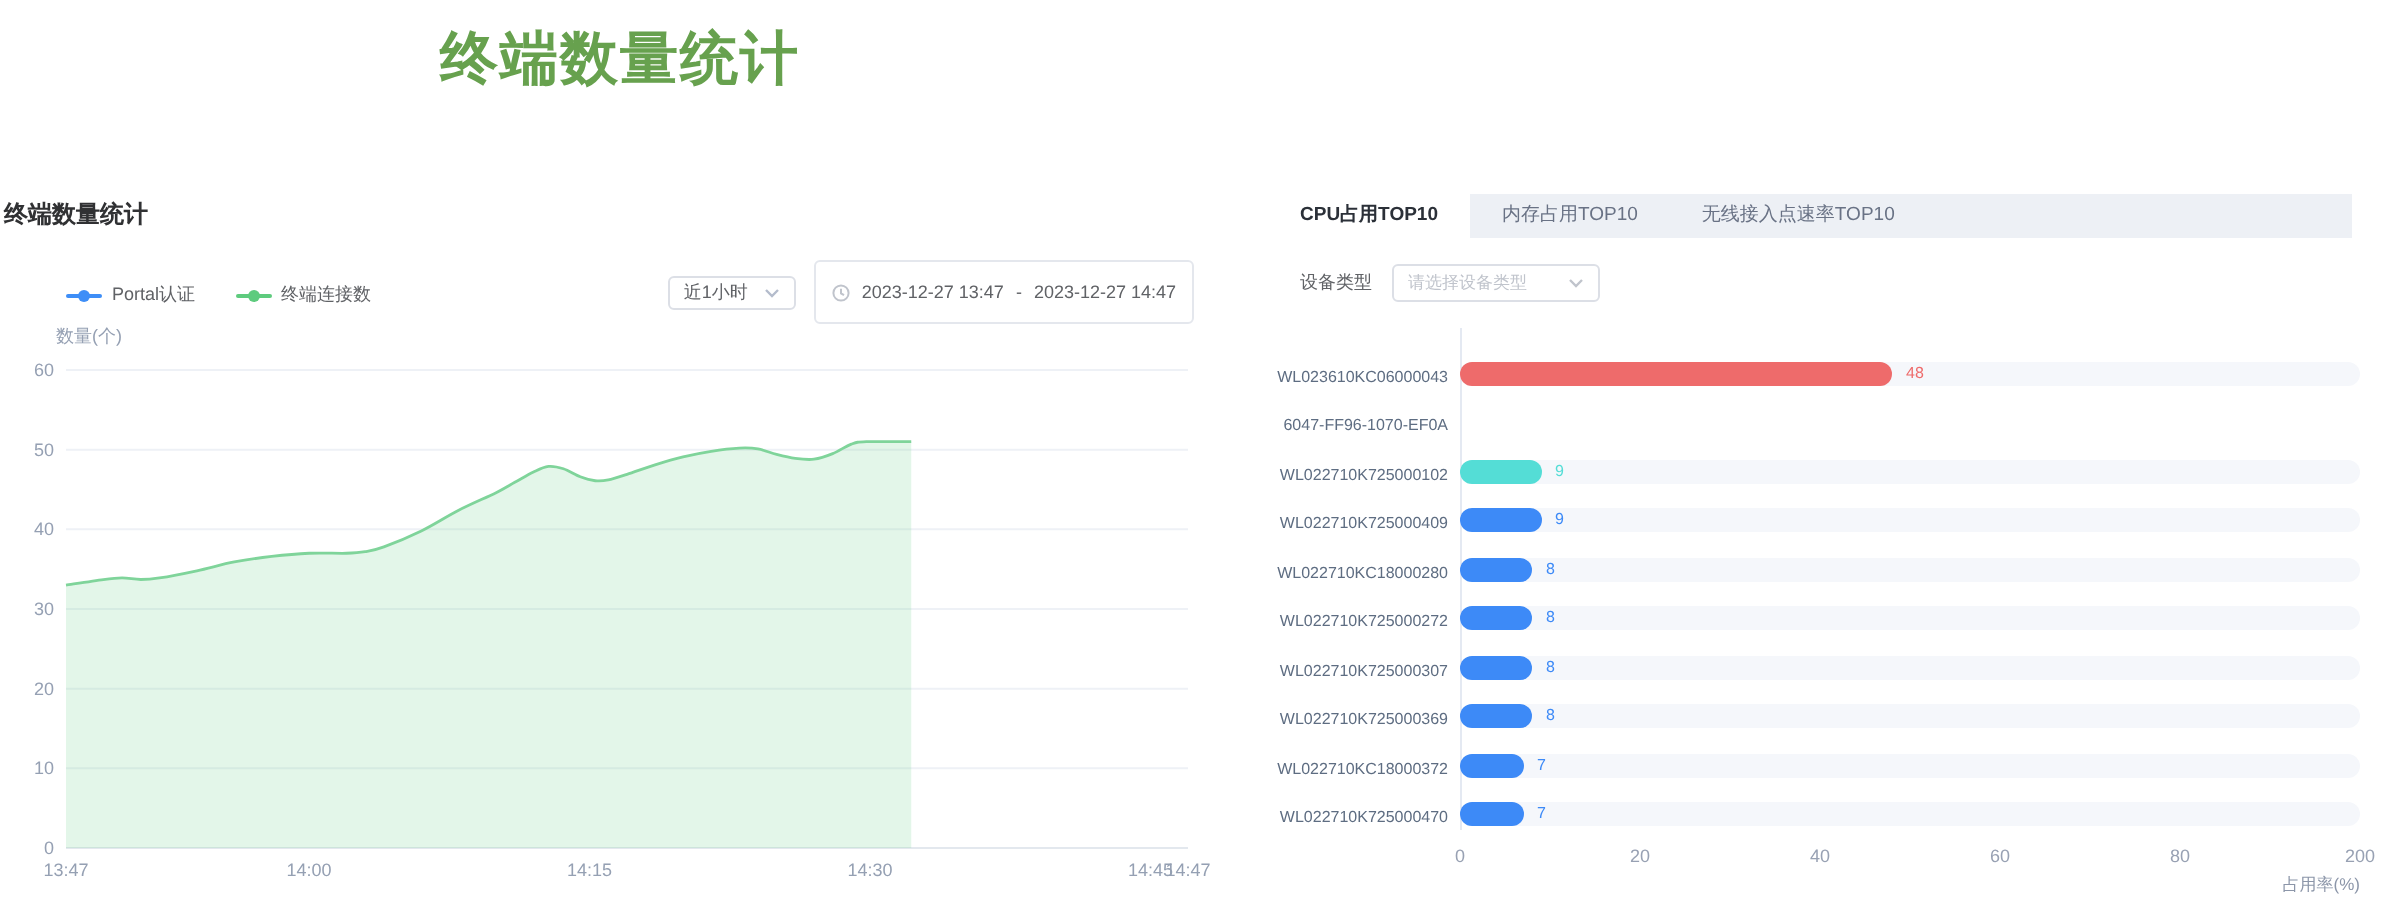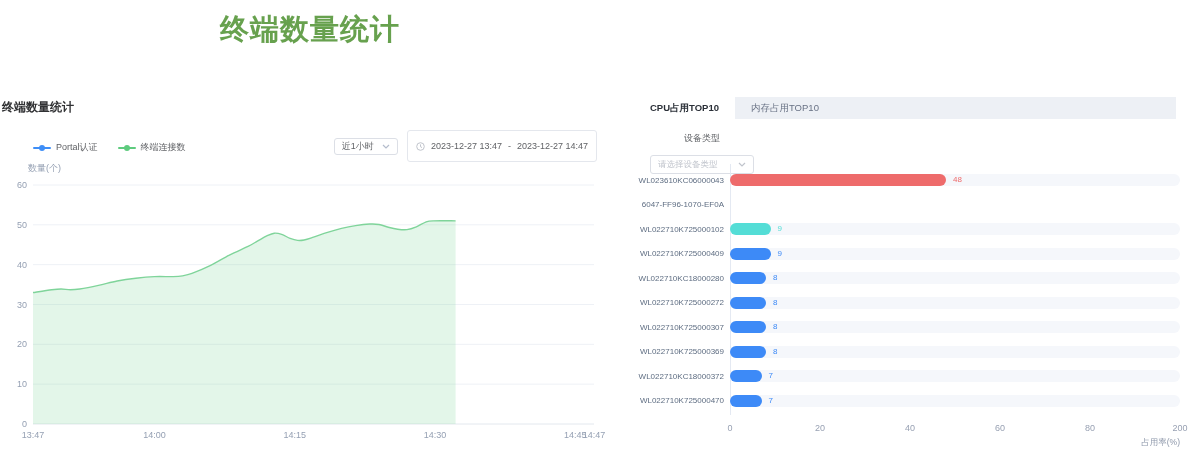--- a/index.html
+++ b/index.html
@@ -33,29 +33,29 @@
   .lline { position:absolute; left:0; right:0; top:4px; height:2px; border-radius:1px; }
   .ldot  { position:absolute; left:6px; top:2px; width:6px; height:6px; border-radius:50%; }
 
   .y-name { position:absolute; top:162px; left:28px; font-size:9px; color:#95a0b3; }
   #line-chart { position:absolute; top:160px; left:0; width:620px; height:296px; }
 
   .tabs { position:absolute; top:97px; left:2px; right:12px; height:22px; background:#edf0f5; display:flex; }
   .tab { padding:0 16px; line-height:22px; font-size:9.5px; color:#697285; cursor:pointer; white-space:nowrap; }
   .tab.active { background:#fff; color:#2b3038; font-weight:bold; }
 
-  .filter-row { position:absolute; top:132px; left:18px; display:flex; align-items:center; gap:10px;flex-direction:column; }
+  .filter-row { position:absolute; top:132px; left:18px; display:flex; align-items:center; gap:10px; }
   .filter-label { font-size:9px; color:#606266; }
   .device-select { width:104px; height:19px; justify-content:space-between; }
   .device-select .placeholder { font-size:8.5px; color:#c0c4cc; }
 
   #bar-chart { position:absolute; top:168px; left:0; width:548px; }
   .rows { position:relative; }
   .zero-line { position:absolute; left:98px; top:-4px; bottom:-2px; width:1px; background:#e4e9f2; }
-  .bar-row { display:flex; align-items:center; height:24.5px; position:relative; }
+  .bar-row { display:flex; align-items:flex-end; height:24.5px; position:relative; }
   .device-label { width:98px; padding-right:6px; text-align:right; font-size:8px; color:#5e6d82; white-space:nowrap; }
   .bar-track { position:relative; flex:1; height:12px; background:#f5f7fb; border-radius:6px; }
   .bar { position:absolute; left:0; top:0; height:12px; border-radius:6px; }
   .bar-value { position:absolute; top:0; line-height:12px; font-size:8px; white-space:nowrap; }
   .axis { position:relative; margin-left:98px; height:11px; margin-top:10px; font-size:9px; color:#98a1b3; }
   .axis .x-tick { position:absolute; transform:translateX(-50%); }
   .axis-label { margin-left:98px; text-align:right; font-size:8.5px; color:#8c96a9; margin-top:3px; }
 </style>
 </head>
 <body>
@@ -129,20 +129,21 @@
           <path d="M 33 132.54999999999998 C 36.11666666666667 132.08527777777778, 47.025000000000006 130.35916666666665, 51.7 129.76166666666666 C 56.375 129.16416666666666, 57.93333333333333 128.965, 61.05 128.965 C 64.16666666666666 128.965, 67.28333333333333 129.76166666666666, 70.4 129.76166666666666 C 73.51666666666668 129.76166666666666, 75.075 129.6952777777778, 79.75 128.965 C 84.425 128.23472222222222, 92.21666666666667 126.70777777777778, 98.45 125.38 C 104.68333333333334 124.05222222222221, 110.91666666666666 122.19333333333333, 117.14999999999999 120.99833333333333 C 123.38333333333333 119.80333333333334, 129.61666666666665 118.9402777777778, 135.85 118.21000000000001 C 142.08333333333334 117.47972222222222, 148.31666666666666 116.88222222222221, 154.55 116.61666666666665 C 160.78333333333336 116.35111111111108, 168.575 116.74944444444442, 173.25 116.61666666666665 C 177.925 116.48388888888887, 179.48333333333332 116.3511111111111, 182.6 115.82 C 185.71666666666667 115.28888888888889, 187.27499999999998 115.15611111111112, 191.95 113.43 C 196.625 111.7038888888889, 204.41666666666669 108.51722222222223, 210.65 105.46333333333334 C 216.88333333333333 102.40944444444445, 223.11666666666667 98.29333333333332, 229.35 95.10666666666665 C 235.58333333333331 91.91999999999999, 243.375 88.66694444444441, 248.05 86.3433333333333 C 252.72500000000002 84.0197222222222, 254.2833333333333 82.8911111111111, 257.4 81.16499999999999 C 260.51666666666665 79.43888888888888, 263.945 77.31444444444443, 266.75 75.98666666666665 C 269.555 74.65888888888887, 271.7366666666667 73.46388888888887, 274.23 73.19833333333332 C 276.72333333333336 72.93277777777777, 279.0608333333334 73.53027777777778, 281.71000000000004 74.39333333333335 C 284.3591666666667 75.2563888888889, 287.47583333333336 77.38083333333333, 290.125 78.37666666666667 C 292.77416666666664 79.3725, 295.26750000000004 80.10277777777779, 297.605 80.36833333333334 C 299.9425 80.63388888888889, 301.50083333333333 80.50111111111111, 304.15 79.97 C 306.7991666666666 79.43888888888888, 309.60416666666663 78.44305555555556, 313.5 77.18166666666667 C 317.39583333333337 75.92027777777778, 322.85 73.86222222222223, 327.52500000000003 72.40166666666667 C 332.20000000000005 70.94111111111111, 336.875 69.54694444444443, 341.55 68.41833333333332 C 346.225 67.28972222222221, 350.9 66.36027777777777, 355.575 65.63 C 360.25 64.89972222222222, 365.70416666666665 64.23583333333333, 369.59999999999997 64.03666666666666 C 373.4958333333333 63.83749999999999, 375.8333333333333 63.903888888888865, 378.95 64.43499999999997 C 382.06666666666666 64.96611111111109, 385.18333333333334 66.42666666666666, 388.3 67.22333333333333 C 391.4166666666667 68.02, 394.53333333333336 68.81666666666666, 397.65000000000003 69.215 C 400.7666666666667 69.61333333333334, 403.8833333333333 70.01166666666667, 407 69.61333333333334 C 410.1166666666667 69.21500000000002, 413.23333333333335 68.0863888888889, 416.35 66.82500000000002 C 419.4666666666667 65.56361111111113, 422.895 63.040833333333325, 425.7 62.04499999999999 C 428.505 61.04916666666665, 428.19333333333327 61.04916666666666, 433.17999999999995 60.849999999999994 C 438.16666666666663 60.65083333333333, 451.88000000000005 60.849999999999994, 455.62000000000006 60.849999999999994 L 455.62000000000006 264 L 33 264 Z" fill="rgba(127,212,154,0.22)" stroke="none"></path>
           <path d="M 33 132.54999999999998 C 36.11666666666667 132.08527777777778, 47.025000000000006 130.35916666666665, 51.7 129.76166666666666 C 56.375 129.16416666666666, 57.93333333333333 128.965, 61.05 128.965 C 64.16666666666666 128.965, 67.28333333333333 129.76166666666666, 70.4 129.76166666666666 C 73.51666666666668 129.76166666666666, 75.075 129.6952777777778, 79.75 128.965 C 84.425 128.23472222222222, 92.21666666666667 126.70777777777778, 98.45 125.38 C 104.68333333333334 124.05222222222221, 110.91666666666666 122.19333333333333, 117.14999999999999 120.99833333333333 C 123.38333333333333 119.80333333333334, 129.61666666666665 118.9402777777778, 135.85 118.21000000000001 C 142.08333333333334 117.47972222222222, 148.31666666666666 116.88222222222221, 154.55 116.61666666666665 C 160.78333333333336 116.35111111111108, 168.575 116.74944444444442, 173.25 116.61666666666665 C 177.925 116.48388888888887, 179.48333333333332 116.3511111111111, 182.6 115.82 C 185.71666666666667 115.28888888888889, 187.27499999999998 115.15611111111112, 191.95 113.43 C 196.625 111.7038888888889, 204.41666666666669 108.51722222222223, 210.65 105.46333333333334 C 216.88333333333333 102.40944444444445, 223.11666666666667 98.29333333333332, 229.35 95.10666666666665 C 235.58333333333331 91.91999999999999, 243.375 88.66694444444441, 248.05 86.3433333333333 C 252.72500000000002 84.0197222222222, 254.2833333333333 82.8911111111111, 257.4 81.16499999999999 C 260.51666666666665 79.43888888888888, 263.945 77.31444444444443, 266.75 75.98666666666665 C 269.555 74.65888888888887, 271.7366666666667 73.46388888888887, 274.23 73.19833333333332 C 276.72333333333336 72.93277777777777, 279.0608333333334 73.53027777777778, 281.71000000000004 74.39333333333335 C 284.3591666666667 75.2563888888889, 287.47583333333336 77.38083333333333, 290.125 78.37666666666667 C 292.77416666666664 79.3725, 295.26750000000004 80.10277777777779, 297.605 80.36833333333334 C 299.9425 80.63388888888889, 301.50083333333333 80.50111111111111, 304.15 79.97 C 306.7991666666666 79.43888888888888, 309.60416666666663 78.44305555555556, 313.5 77.18166666666667 C 317.39583333333337 75.92027777777778, 322.85 73.86222222222223, 327.52500000000003 72.40166666666667 C 332.20000000000005 70.94111111111111, 336.875 69.54694444444443, 341.55 68.41833333333332 C 346.225 67.28972222222221, 350.9 66.36027777777777, 355.575 65.63 C 360.25 64.89972222222222, 365.70416666666665 64.23583333333333, 369.59999999999997 64.03666666666666 C 373.4958333333333 63.83749999999999, 375.8333333333333 63.903888888888865, 378.95 64.43499999999997 C 382.06666666666666 64.96611111111109, 385.18333333333334 66.42666666666666, 388.3 67.22333333333333 C 391.4166666666667 68.02, 394.53333333333336 68.81666666666666, 397.65000000000003 69.215 C 400.7666666666667 69.61333333333334, 403.8833333333333 70.01166666666667, 407 69.61333333333334 C 410.1166666666667 69.21500000000002, 413.23333333333335 68.0863888888889, 416.35 66.82500000000002 C 419.4666666666667 65.56361111111113, 422.895 63.040833333333325, 425.7 62.04499999999999 C 428.505 61.04916666666665, 428.19333333333327 61.04916666666666, 433.17999999999995 60.849999999999994 C 438.16666666666663 60.65083333333333, 451.88000000000005 60.849999999999994, 455.62000000000006 60.849999999999994" fill="none" stroke="#7fd49a" stroke-width="1.4"></path>
         </svg></div>
   </section>
 
   <section class="panel right">
 
     <div class="tabs" id="tabs">
         <div class="tab active">CPU占用TOP10</div>
         <div class="tab">内存占用TOP10</div>
+        <div class="tab">无线接入点速率TOP10</div>
       </div>
 
     <div class="filter-row">
       <span class="filter-label">设备类型</span>
       <div class="select device-select">
         <span class="placeholder">请选择设备类型</span>
         <span class="chev">
           <svg width="8" height="5" viewBox="0 0 8 5">
               <polyline points="1,1 4,4 7,1" fill="none" stroke="#c0c4cc" stroke-width="1.2"></polyline>
             </svg>

